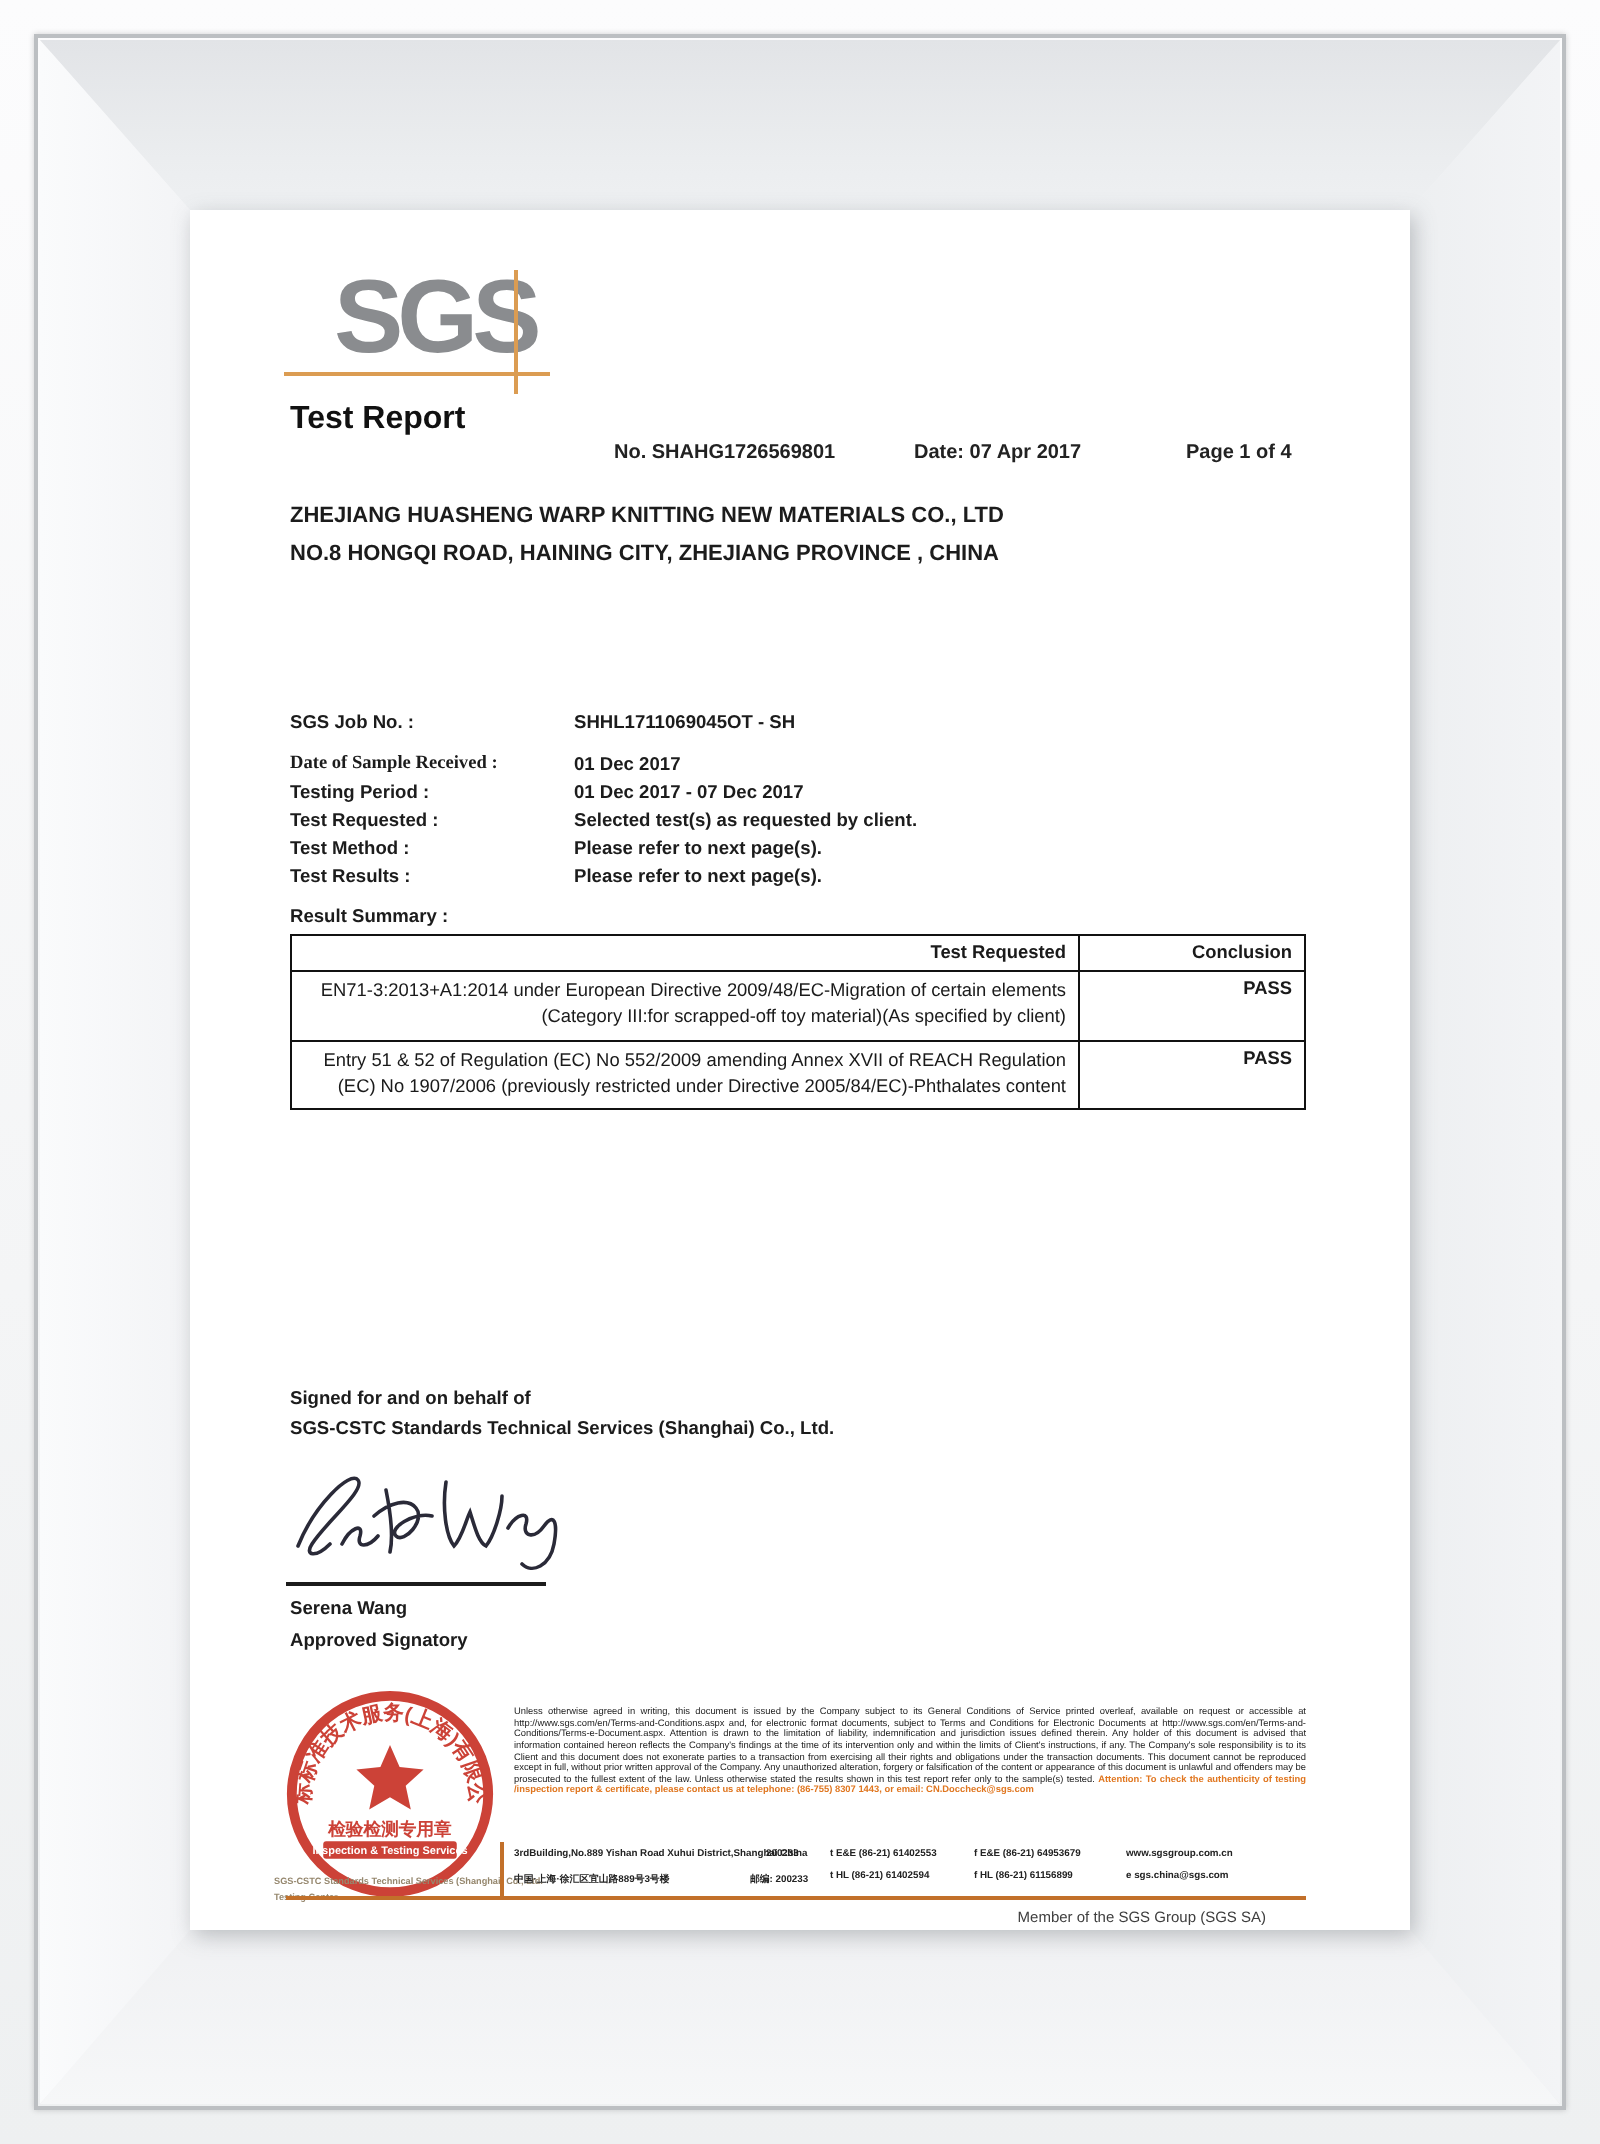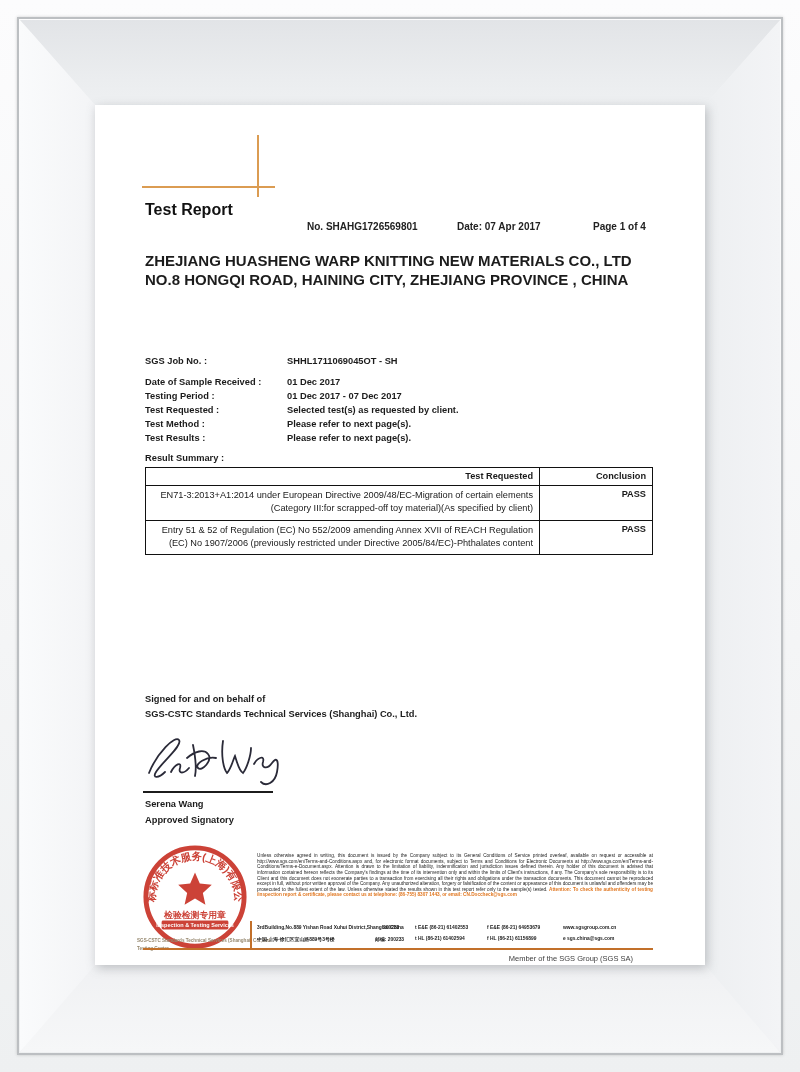--- a/index.html
+++ b/index.html
@@ -26,21 +26,21 @@
            clip-path:polygon(100% 0,0 85px,0 calc(100% - 87px),100% 100%);}
   
   .doc{position:absolute;left:95px;top:105px;width:610px;height:860px;background:#ffffff;
        box-shadow:2px 3px 10px rgba(90,95,100,.35);color:#1a1a1a;}
   .abs{position:absolute;white-space:nowrap;}
   .logo-text{font-size:52px;font-weight:700;color:#8a8c8f;letter-spacing:-3px;line-height:1;}
   .orange-h{background:#db9c52;height:2px;}
   .orange-v{background:#db9c52;width:2px;}
   .title{font-size:16px;font-weight:700;color:#111;}
   .hmeta{font-size:10px;font-weight:700;color:#222;}
-  .body-line{font-size:15px;font-weight:600;color:#1c1c1c;}
+  .body-line{font-size:11px;font-weight:600;color:#1c1c1c;}
   .field-label{font-size:9.3px;font-weight:600;color:#1c1c1c;}
   .field-value{font-size:9.3px;font-weight:600;color:#1c1c1c;}
   table.result{position:absolute;left:50px;top:362px;width:508px;border-collapse:collapse;}
   table.result th,table.result td{border:1.6px solid #111;font-size:9.2px;vertical-align:top;
        padding:3px 6px 4px 6px;text-align:right;}
   table.result th{font-weight:700;}
   td.pass,th.concl{width:100px;text-align:center;font-weight:600;}
   th.concl{font-weight:700;}
   td.test-cell{font-weight:500;white-space:normal;line-height:1.45;}
   .fineprint{position:absolute;left:162px;top:748px;width:396px;font-size:4.7px;
@@ -59,35 +59,36 @@
   <div class="frame-groove"></div>
   <div class="mat">
     <div class="mat-band mat-top"></div>
     <div class="mat-band mat-bottom"></div>
     <div class="mat-band mat-left"></div>
     <div class="mat-band mat-right"></div>
   </div>
 
   <div class="doc">
 
+    <div class="abs logo-text" style="left:72px;top:28px;">SGS</div>
     <div class="abs orange-h" style="left:47px;top:81px;width:133px;"></div>
     <div class="abs orange-v" style="left:162px;top:30px;height:62px;"></div>
 
     <div class="abs title" style="left:50px;top:96px;">Test Report</div>
     <div class="abs hmeta" style="left:212px;top:116px;">No. SHAHG1726569801</div>
     <div class="abs hmeta" style="left:362px;top:116px;">Date: 07 Apr 2017</div>
     <div class="abs hmeta" style="left:470px;top:116px;padding-left:28px;">Page 1 of 4</div>
 
     <div class="abs body-line" style="left:50px;top:147px;">ZHEJIANG HUASHENG WARP KNITTING NEW MATERIALS CO., LTD</div>
     <div class="abs body-line" style="left:50px;top:166px;">NO.8 HONGQI ROAD, HAINING CITY, ZHEJIANG PROVINCE , CHINA</div>
 
 
     <div class="abs field-label" style="left:50px;top:251px;">SGS Job No. :</div>
     <div class="abs field-value" style="left:192px;top:251px;">SHHL1711069045OT - SH</div>
-    <div class="abs field-label" style="left:50px;top:272px;">Date of Sample Received :</div>
+    <div class="abs field-label" style="left:50px;top:272px;font-family:Liberation Serif, serif;">Date of Sample Received :</div>
     <div class="abs field-value" style="left:192px;top:272px;">01 Dec 2017</div>
     <div class="abs field-label" style="left:50px;top:286px;">Testing Period :</div>
     <div class="abs field-value" style="left:192px;top:286px;">01 Dec 2017 - 07 Dec 2017</div>
     <div class="abs field-label" style="left:50px;top:300px;">Test Requested :</div>
     <div class="abs field-value" style="left:192px;top:300px;">Selected test(s) as requested by client.</div>
     <div class="abs field-label" style="left:50px;top:314px;">Test Method :</div>
     <div class="abs field-value" style="left:192px;top:314px;">Please refer to next page(s).</div>
     <div class="abs field-label" style="left:50px;top:328px;">Test Results :</div>
     <div class="abs field-value" style="left:192px;top:328px;">Please refer to next page(s).</div>
 

